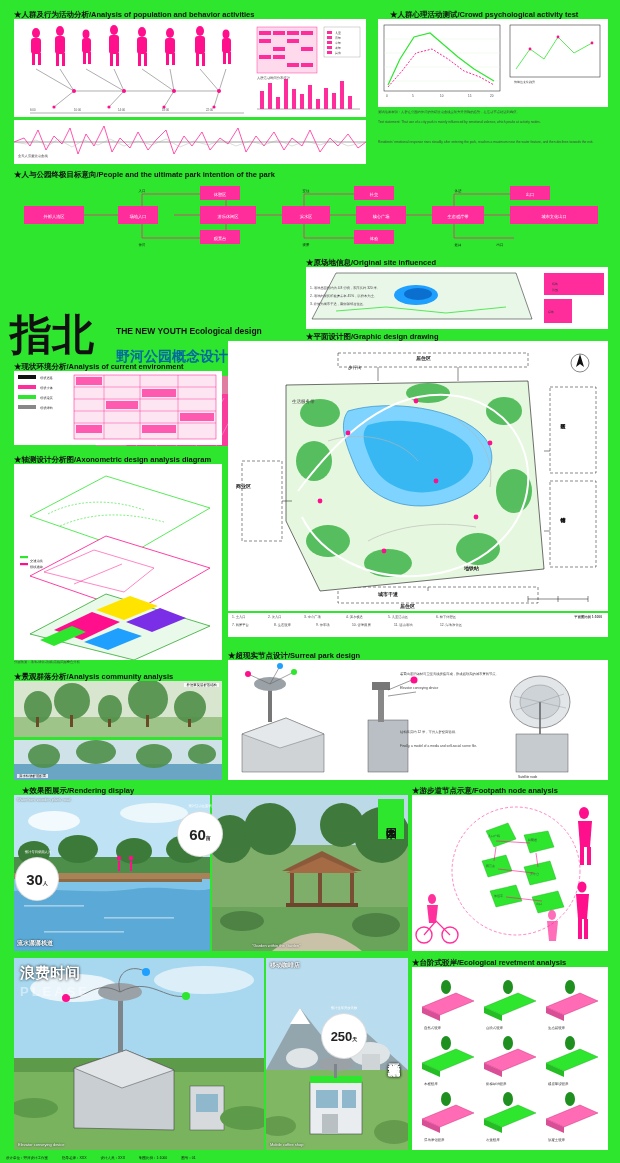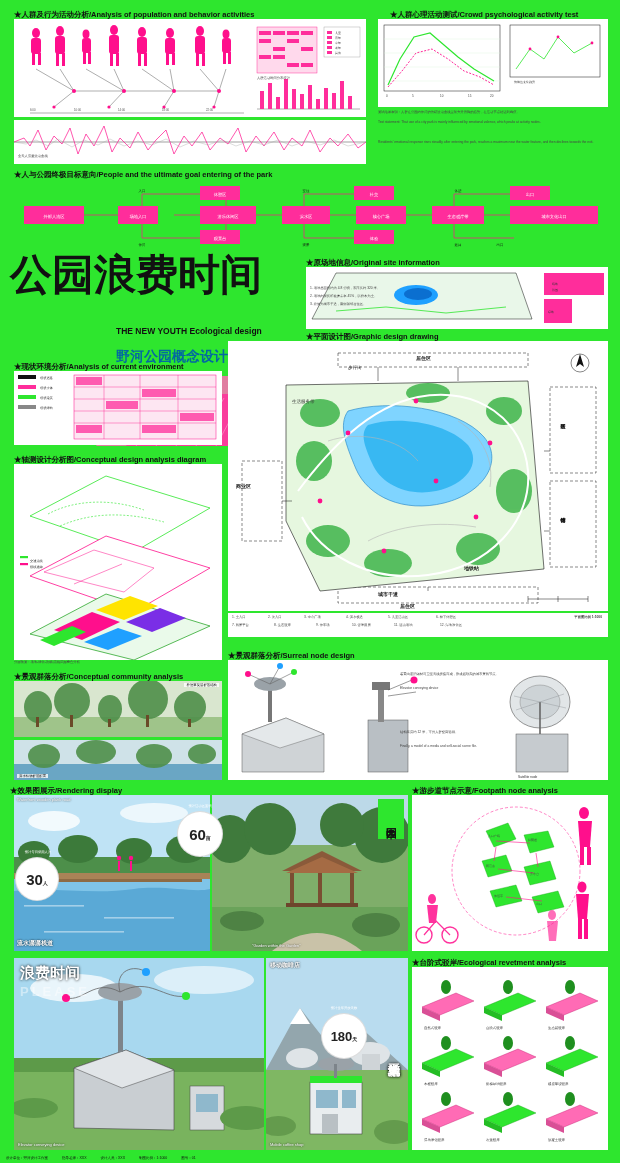--- a/index.html
+++ b/index.html
@@ -228,21 +228,21 @@
 
   <div class="abs ws" style="left:14px; top:120px; width:352px; height:44px;">
     <svg width="352" height="44">
       <line x1="0" y1="22" x2="352" y2="22" stroke="#111" stroke-width="0.4"></line>
       <path d="M0 22 L10 18 L16 26 L24 10 L32 30 L40 16 L48 24 L56 8 L64 34 L72 14 L80 26 L90 6 L98 32 L106 18 L116 28 L124 12 L134 30 L142 20 L152 10 L160 34 L170 16 L178 26 L188 12 L196 30 L206 18 L214 24 L224 8 L232 32 L242 16 L250 26 L260 12 L270 30 L278 18 L288 26 L296 10 L306 32 L316 18 L324 26 L334 14 L344 28 L352 22" fill="none" stroke="#ff0f8c" stroke-width="0.7"></path>
       <path d="M0 22 L12 24 L22 20 L34 26 L44 19 L58 27 L70 20 L84 25 L96 19 L110 26 L124 21 L138 25 L152 19 L166 27 L180 21 L194 25 L208 20 L222 26 L236 21 L250 25 L264 20 L278 26 L292 21 L306 25 L320 20 L334 26 L352 22" fill="none" stroke="#aaa" stroke-width="0.4"></path>
     </svg>
     <div class="abs tiny2" style="left:4px; top:34px;">全天人流量波动曲线</div>
   </div>
 
-  <div class="abs sec-title" style="left:14px; top:170px;">★人与公园终极目标意向/People and the ultimate goal entering of the park</div>
+  <div class="abs sec-title" style="left:14px; top:170px;">★人与公园终极目标意向/People and the ultimate park intention of the park</div>
   <div class="abs" style="left:14px; top:180px; width:594px; height:68px;">
     <svg width="594" height="68">
       <g stroke="#ff0f8c" stroke-width="0.7" fill="none">
         <line x1="70" y1="35" x2="104" y2="35"></line>
           <line x1="160" y1="35" x2="186" y2="35"></line>
         <line x1="242" y1="35" x2="268" y2="35"></line>
           <line x1="316" y1="35" x2="342" y2="35"></line>
         <line x1="392" y1="35" x2="418" y2="35"></line>
           <line x1="470" y1="35" x2="496" y2="35"></line>
         <path d="M128 28 L128 14 L200 14"></path>
@@ -287,41 +287,41 @@
           <text x="128" y="66">停留</text>
         <text x="292" y="12">交往</text>
           <text x="292" y="66">观景</text>
         <text x="444" y="12">休憩</text>
           <text x="444" y="66">返回</text>
         <text x="486" y="66">出口</text>
       </g>
     </svg>
   </div>
 
-  <div class="abs big-title" style="left:10px; top:256px; font-size:42px;">公园浪费时间</div>
+  <div class="abs big-title" style="left:10px; top:316px; font-size:42px;">指北</div>
   <div class="abs" style="left:116px; top:326px; font-size:8.5px; font-weight:bold; color:#111;">THE NEW YOUTH Ecological design</div>
   <div class="abs" style="left:116px; top:348px; font-size:14px; font-weight:bold; color:#0369a1;">野河公园概念设计</div>
 
   <div class="abs" style="left:96px; top:368px; width:200px; height:80px;">
     <svg width="200" height="80">
       <polygon points="0,78 52,8 200,8 200,78" fill="#ff6bb5" opacity="0.85"></polygon>
       <polygon points="30,78 70,26 200,26 200,78" fill="#ff2d9b" opacity="0.8"></polygon>
       <g stroke="#fff" stroke-width="0.5" opacity="0.6">
         <line x1="40" y1="78" x2="76" y2="30"></line>
           <line x1="60" y1="78" x2="92" y2="30"></line>
         <line x1="80" y1="78" x2="110" y2="30"></line>
           <line x1="100" y1="78" x2="128" y2="30"></line>
         <line x1="120" y1="78" x2="146" y2="30"></line>
           <line x1="140" y1="78" x2="164" y2="30"></line>
         <line x1="160" y1="78" x2="182" y2="30"></line>
       </g>
     </svg>
   </div>
 
-  <div class="abs sec-title" style="left:306px; top:258px;">★原场地信息/Original site information</div>
+  <div class="abs sec-title" style="left:306px; top:258px;">★原场地信息/Original site influenced</div>
   <div class="abs ws" style="left:306px; top:267px; width:302px; height:62px;">
     <svg width="302" height="62">
       <polygon points="6,52 30,6 210,6 226,52" fill="#e9f7e9" stroke="#111" stroke-width="0.5"></polygon>
       <ellipse cx="110" cy="28" rx="22" ry="10" fill="#1fa0ff"></ellipse>
       <ellipse cx="112" cy="27" rx="14" ry="6" fill="#0b6fd0"></ellipse>
       <g fill="#ff2d9b">
         <rect x="238" y="6" width="60" height="22"></rect>
         <rect x="238" y="32" width="28" height="24"></rect>
       </g>
       <g stroke="#2ee62e" stroke-width="0.8" fill="none">
@@ -464,21 +464,21 @@
             <rect x="128" y="18" width="34" height="8"></rect>
           <rect x="92" y="30" width="32" height="8"></rect>
             <rect x="166" y="42" width="34" height="8"></rect>
           <rect x="62" y="54" width="26" height="8"></rect>
             <rect x="128" y="54" width="34" height="8"></rect>
         </g>
       </g>
     </svg>
   </div>
 
-  <div class="abs sec-title" style="left:14px; top:455px;">★轴测设计分析图/Conceptual design analysis diagram</div>
+  <div class="abs sec-title" style="left:14px; top:455px;">★轴测设计分析图/Axonometric design analysis diagram</div>
   <div class="abs ws" style="left:14px; top:464px; width:208px; height:196px;">
     <svg width="208" height="196">
 
       <polygon points="16,52 92,12 196,44 120,88" fill="#fff" stroke="#2ee62e" stroke-width="0.8"></polygon>
       <g stroke="#2ee62e" stroke-width="0.6" stroke-dasharray="2,1.6" fill="none">
         <path d="M34 50 C60 36 96 34 130 46"></path>
         <path d="M46 62 C78 48 112 48 150 58"></path>
       </g>
 
       <polygon points="16,112 92,72 196,104 120,148" fill="#fff" stroke="#ff0f8c" stroke-width="0.8"></polygon>
@@ -500,21 +500,21 @@
           <text x="16" y="104">视线通廊</text>
       </g>
       <g>
         <rect x="6" y="92" width="8" height="2.2" fill="#2ee62e"></rect>
         <rect x="6" y="99" width="8" height="2.2" fill="#ff0f8c"></rect>
       </g>
     </svg>
   </div>
   <div class="abs tiny2" style="left:14px; top:660px; width:208px;">分层轴测：场地-绿化-功能-流线四层叠合分析</div>
 
-  <div class="abs sec-title" style="left:14px; top:672px;">★景观群落分析/Conceptual community analysis</div>
+  <div class="abs sec-title" style="left:14px; top:672px;">★景观群落分析/Analysis community analysis</div>
   <div class="abs" style="left:14px; top:681px; width:208px; height:56px; background:#cfe0c0; overflow:hidden;">
     <svg width="208" height="56">
       <rect width="208" height="56" fill="#d9e6cf"></rect>
       <rect y="36" width="208" height="20" fill="#9fc48a"></rect>
       <g fill="#4f8f4a" opacity="0.9">
         <ellipse cx="24" cy="26" rx="14" ry="16"></ellipse>
           <ellipse cx="58" cy="20" rx="18" ry="18"></ellipse>
         <ellipse cx="96" cy="28" rx="12" ry="14"></ellipse>
           <ellipse cx="134" cy="18" rx="20" ry="20"></ellipse>
         <ellipse cx="176" cy="26" rx="16" ry="16"></ellipse>
@@ -536,21 +536,21 @@
       <g fill="#4f8f4a" opacity="0.9">
         <ellipse cx="30" cy="16" rx="16" ry="12"></ellipse>
           <ellipse cx="82" cy="12" rx="20" ry="12"></ellipse>
         <ellipse cx="140" cy="16" rx="18" ry="12"></ellipse>
           <ellipse cx="188" cy="14" rx="14" ry="10"></ellipse>
       </g>
     </svg>
     <div class="abs" style="left:3px; bottom:2px; font-size:3.4px; background:rgba(255,255,255,.8); padding:0 2px;">滨水植物群落配置</div>
   </div>
 
-  <div class="abs sec-title" style="left:228px; top:651px;">★景观群落分析/Surreal node design</div>
+  <div class="abs sec-title" style="left:228px; top:651px;">★超现实节点设计/Surreal park design</div>
   <div class="abs ws" style="left:228px; top:660px; width:380px; height:120px;">
     <svg width="380" height="120">
       <rect width="380" height="120" fill="#ffffff"></rect>
 
       <g>
         <polygon points="14,112 14,74 58,58 96,74 96,112" fill="#cfd3d6" stroke="#555" stroke-width="0.5"></polygon>
         <polygon points="14,74 58,58 96,74 52,88" fill="#e4e8ea" stroke="#555" stroke-width="0.4"></polygon>
         <rect x="40" y="28" width="4" height="34" fill="#777"></rect>
         <ellipse cx="42" cy="24" rx="16" ry="7" fill="#9aa2a8"></ellipse>
         <g stroke="#666" stroke-width="0.6" fill="none">
@@ -587,21 +587,21 @@
       <g fill="#333" font-size="3.2" font-family="Liberation Sans">
         <text x="290" y="118">Satellite node</text>
       </g>
     </svg>
   </div>
   <div class="abs tiny2" style="left:400px; top:672px; width:110px;">装置由废旧钢材与卫星天线拼接而成，形成超现实的城市景观节点。</div>
   <div class="abs tiny2" style="left:400px; top:686px; width:110px;">Elevator conveying device</div>
   <div class="abs tiny2" style="left:400px; top:730px; width:110px;">结构高度约 12 米，可供人群登高远眺。</div>
   <div class="abs tiny2" style="left:400px; top:744px; width:120px;">Finally, a model of a media and self-social scene file.</div>
 
-  <div class="abs sec-title" style="left:10px; top:786px;">★效果图展示/Rendering display</div>
+  <div class="abs sec-title" style="left:22px; top:786px;">★效果图展示/Rendering display</div>
 
   <div class="abs" style="left:14px; top:795px; width:196px; height:156px; overflow:hidden;">
     <svg width="196" height="156">
       <rect width="196" height="74" fill="#bfe3f5"></rect>
       <rect y="74" width="196" height="82" fill="#7fc4e8"></rect>
       <ellipse cx="40" cy="26" rx="26" ry="10" fill="#ffffff" opacity="0.8"></ellipse>
       <ellipse cx="140" cy="18" rx="34" ry="10" fill="#ffffff" opacity="0.7"></ellipse>
       <rect y="62" width="196" height="16" fill="#4d8f4a"></rect>
       <g fill="#3c7a3a">
         <ellipse cx="20" cy="58" rx="16" ry="12"></ellipse>
@@ -787,21 +787,21 @@
         <ellipse cx="12" cy="168" rx="18" ry="10"></ellipse>
           <ellipse cx="128" cy="174" rx="20" ry="12"></ellipse>
       </g>
     </svg>
     <div class="abs" style="left:4px; top:3px; font-size:6px; font-weight:bold; color:#fff; text-shadow:0 0 2px #000;">移动咖啡店</div>
     <div class="abs" style="left:4px; bottom:3px; font-size:4px; color:#fff; text-shadow:0 0 2px #000;">Mobile coffee shop</div>
     <div class="abs" style="right:6px; top:96px; writing-mode:vertical-rl; font-size:12px; font-weight:bold; color:#fff; text-shadow:0 0 3px #000;">躺平大草地</div>
   </div>
 
   <div class="abs circle-badge" style="left:322px; top:1014px; width:44px; height:44px; box-shadow:0 0 0 1px #ddd;">
-    <div class="num" style="font-size:13px;"><span>180</span><span style="font-size:5px">天</span></div>
+    <div class="num" style="font-size:13px;"><span>250</span><span style="font-size:5px">天</span></div>
   </div>
   <div class="abs tiny2" style="left:320px; top:1006px; width:48px; text-align:center; color:#fff;">预计全年开放天数</div>
 
   <div class="abs sec-title" style="left:412px; top:958px;">★台阶式驳岸/Ecological revetment analysis</div>
   <div class="abs ws" style="left:412px; top:967px; width:196px; height:183px;">
     <svg width="196" height="183">
       <rect width="196" height="183" fill="#ffffff"></rect>
       <g>
 
         <polygon points="10,40 44,26 62,34 28,48" fill="#ff6bb5" stroke="#c2166d" stroke-width="0.4"></polygon>

